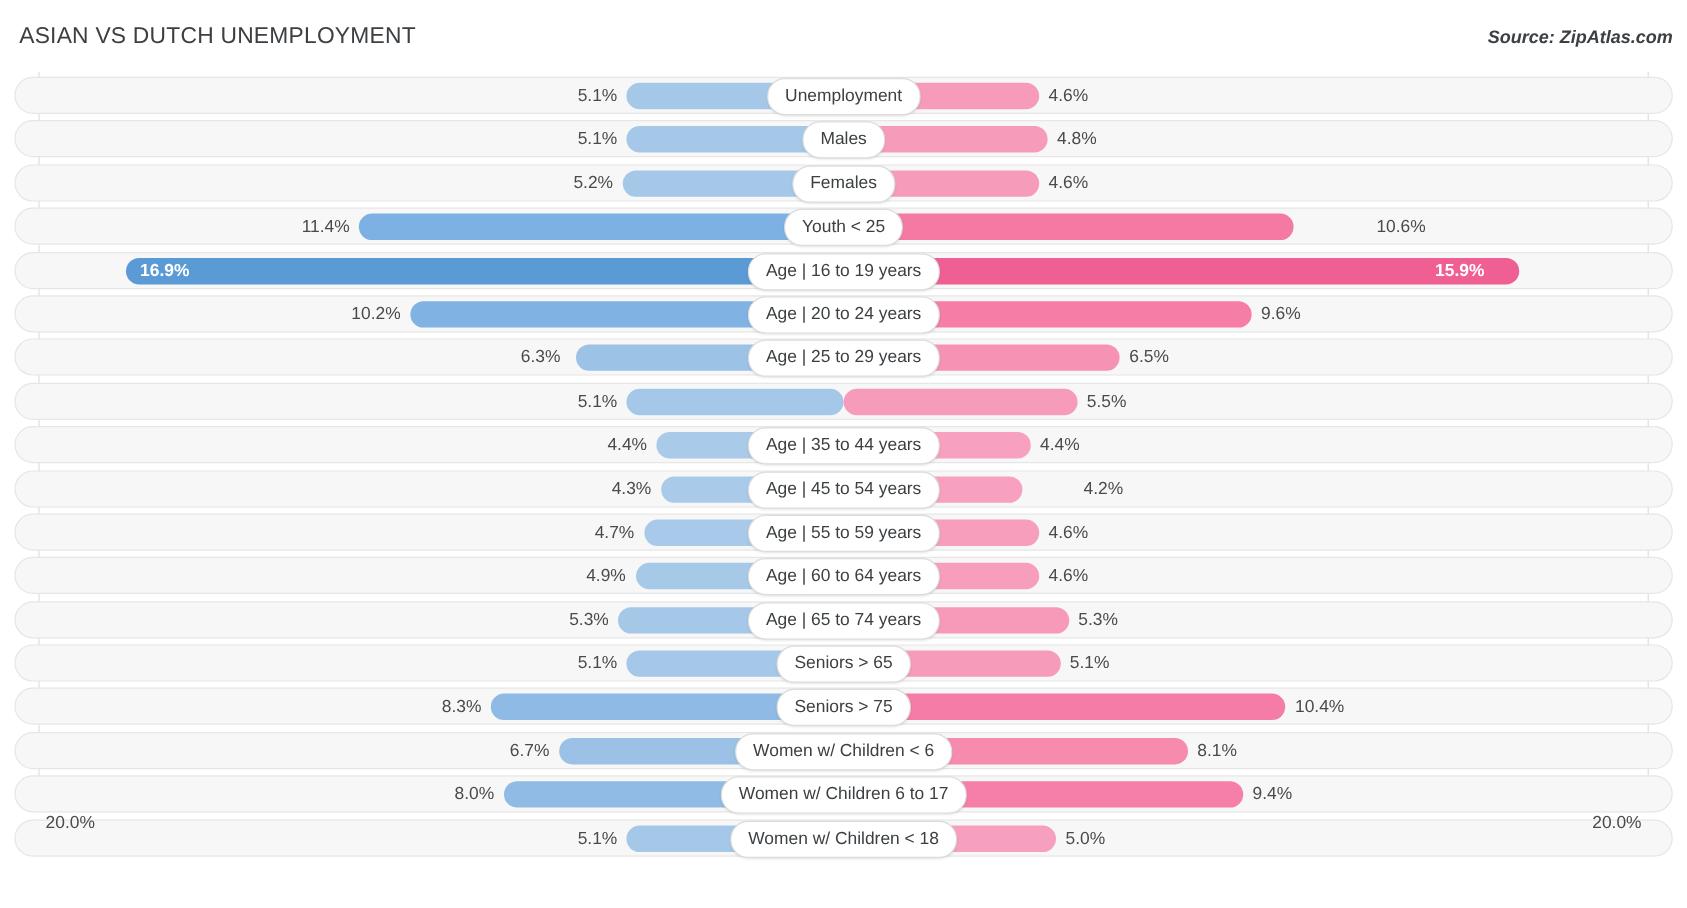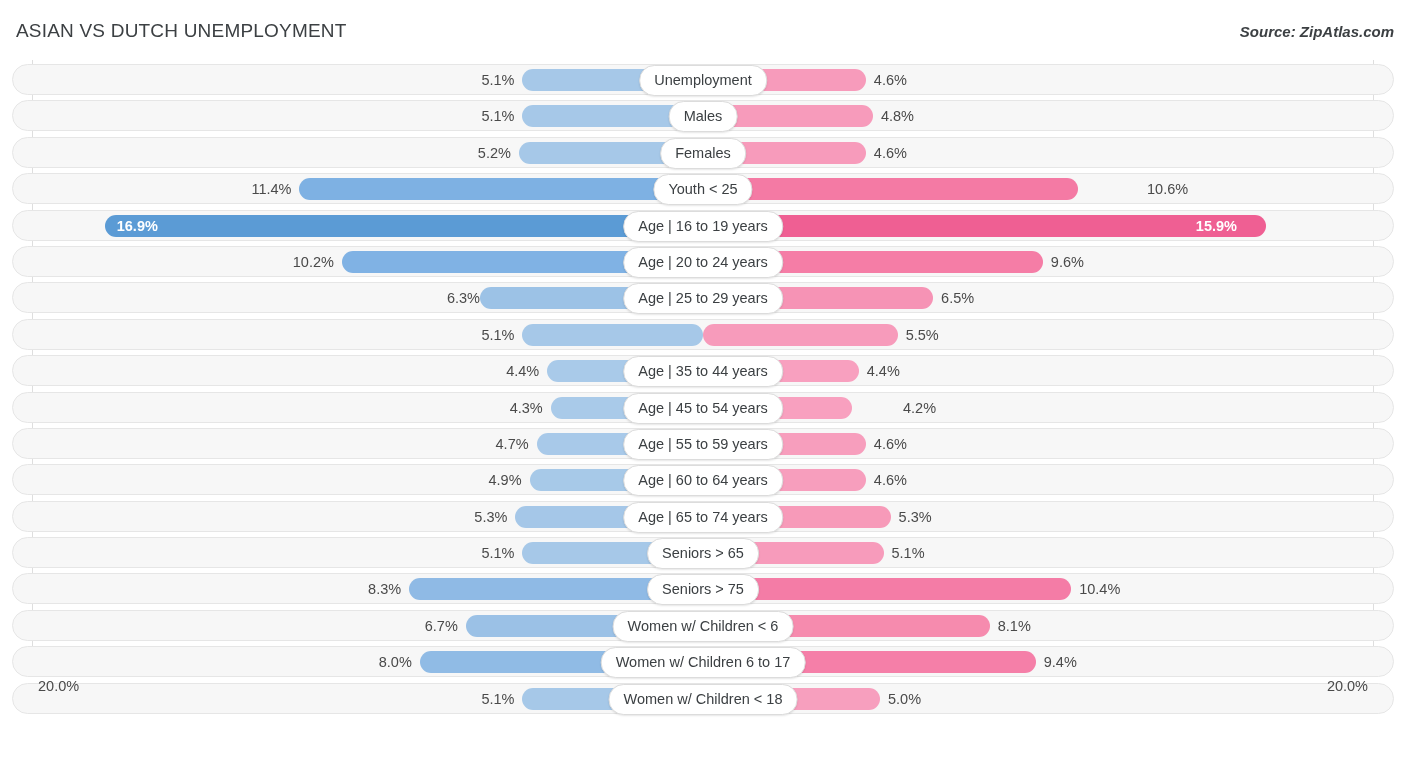--- a/index.html
+++ b/index.html
@@ -142,21 +142,21 @@
           <div class="bar left" style="left: 341.92px; width: 361.08px; background: rgb(128, 178, 228);"></div>
           <div class="bar right" style="left: 703px; width: 339.84px; background: rgb(245, 125, 166);"></div>
           <div class="val left" style="left: 275.92px; width: 58px;">10.2%</div>
           <div class="val right" style="left: 1050.84px;">9.6%</div>
           <div class="pill">Age | 20 to 24 years</div>
         </div>
         <div class="row">
           <div class="track"></div>
           <div class="bar left" style="left: 479.98px; width: 223.02px; background: rgb(156, 194, 230);"></div>
           <div class="bar right" style="left: 703px; width: 230.1px; background: rgb(246, 147, 181);"></div>
-          <div class="val left" style="left: 422px; width: 58px;">6.3%</div>
+          <div class="val left" style="left: 409px; width: 58px;">6.3%</div>
           <div class="val right" style="left: 941.1px;">6.5%</div>
           <div class="pill">Age | 25 to 29 years</div>
         </div>
         <div class="row">
           <div class="track"></div>
           <div class="bar left" style="left: 522.46px; width: 180.54px; background: rgb(166, 200, 232);"></div>
           <div class="bar right" style="left: 703px; width: 194.7px; background: rgb(247, 155, 187);"></div>
           <div class="val left" style="left: 456.46px; width: 58px;">5.1%</div>
           <div class="val right" style="left: 905.7px;">5.5%</div>
         </div>

